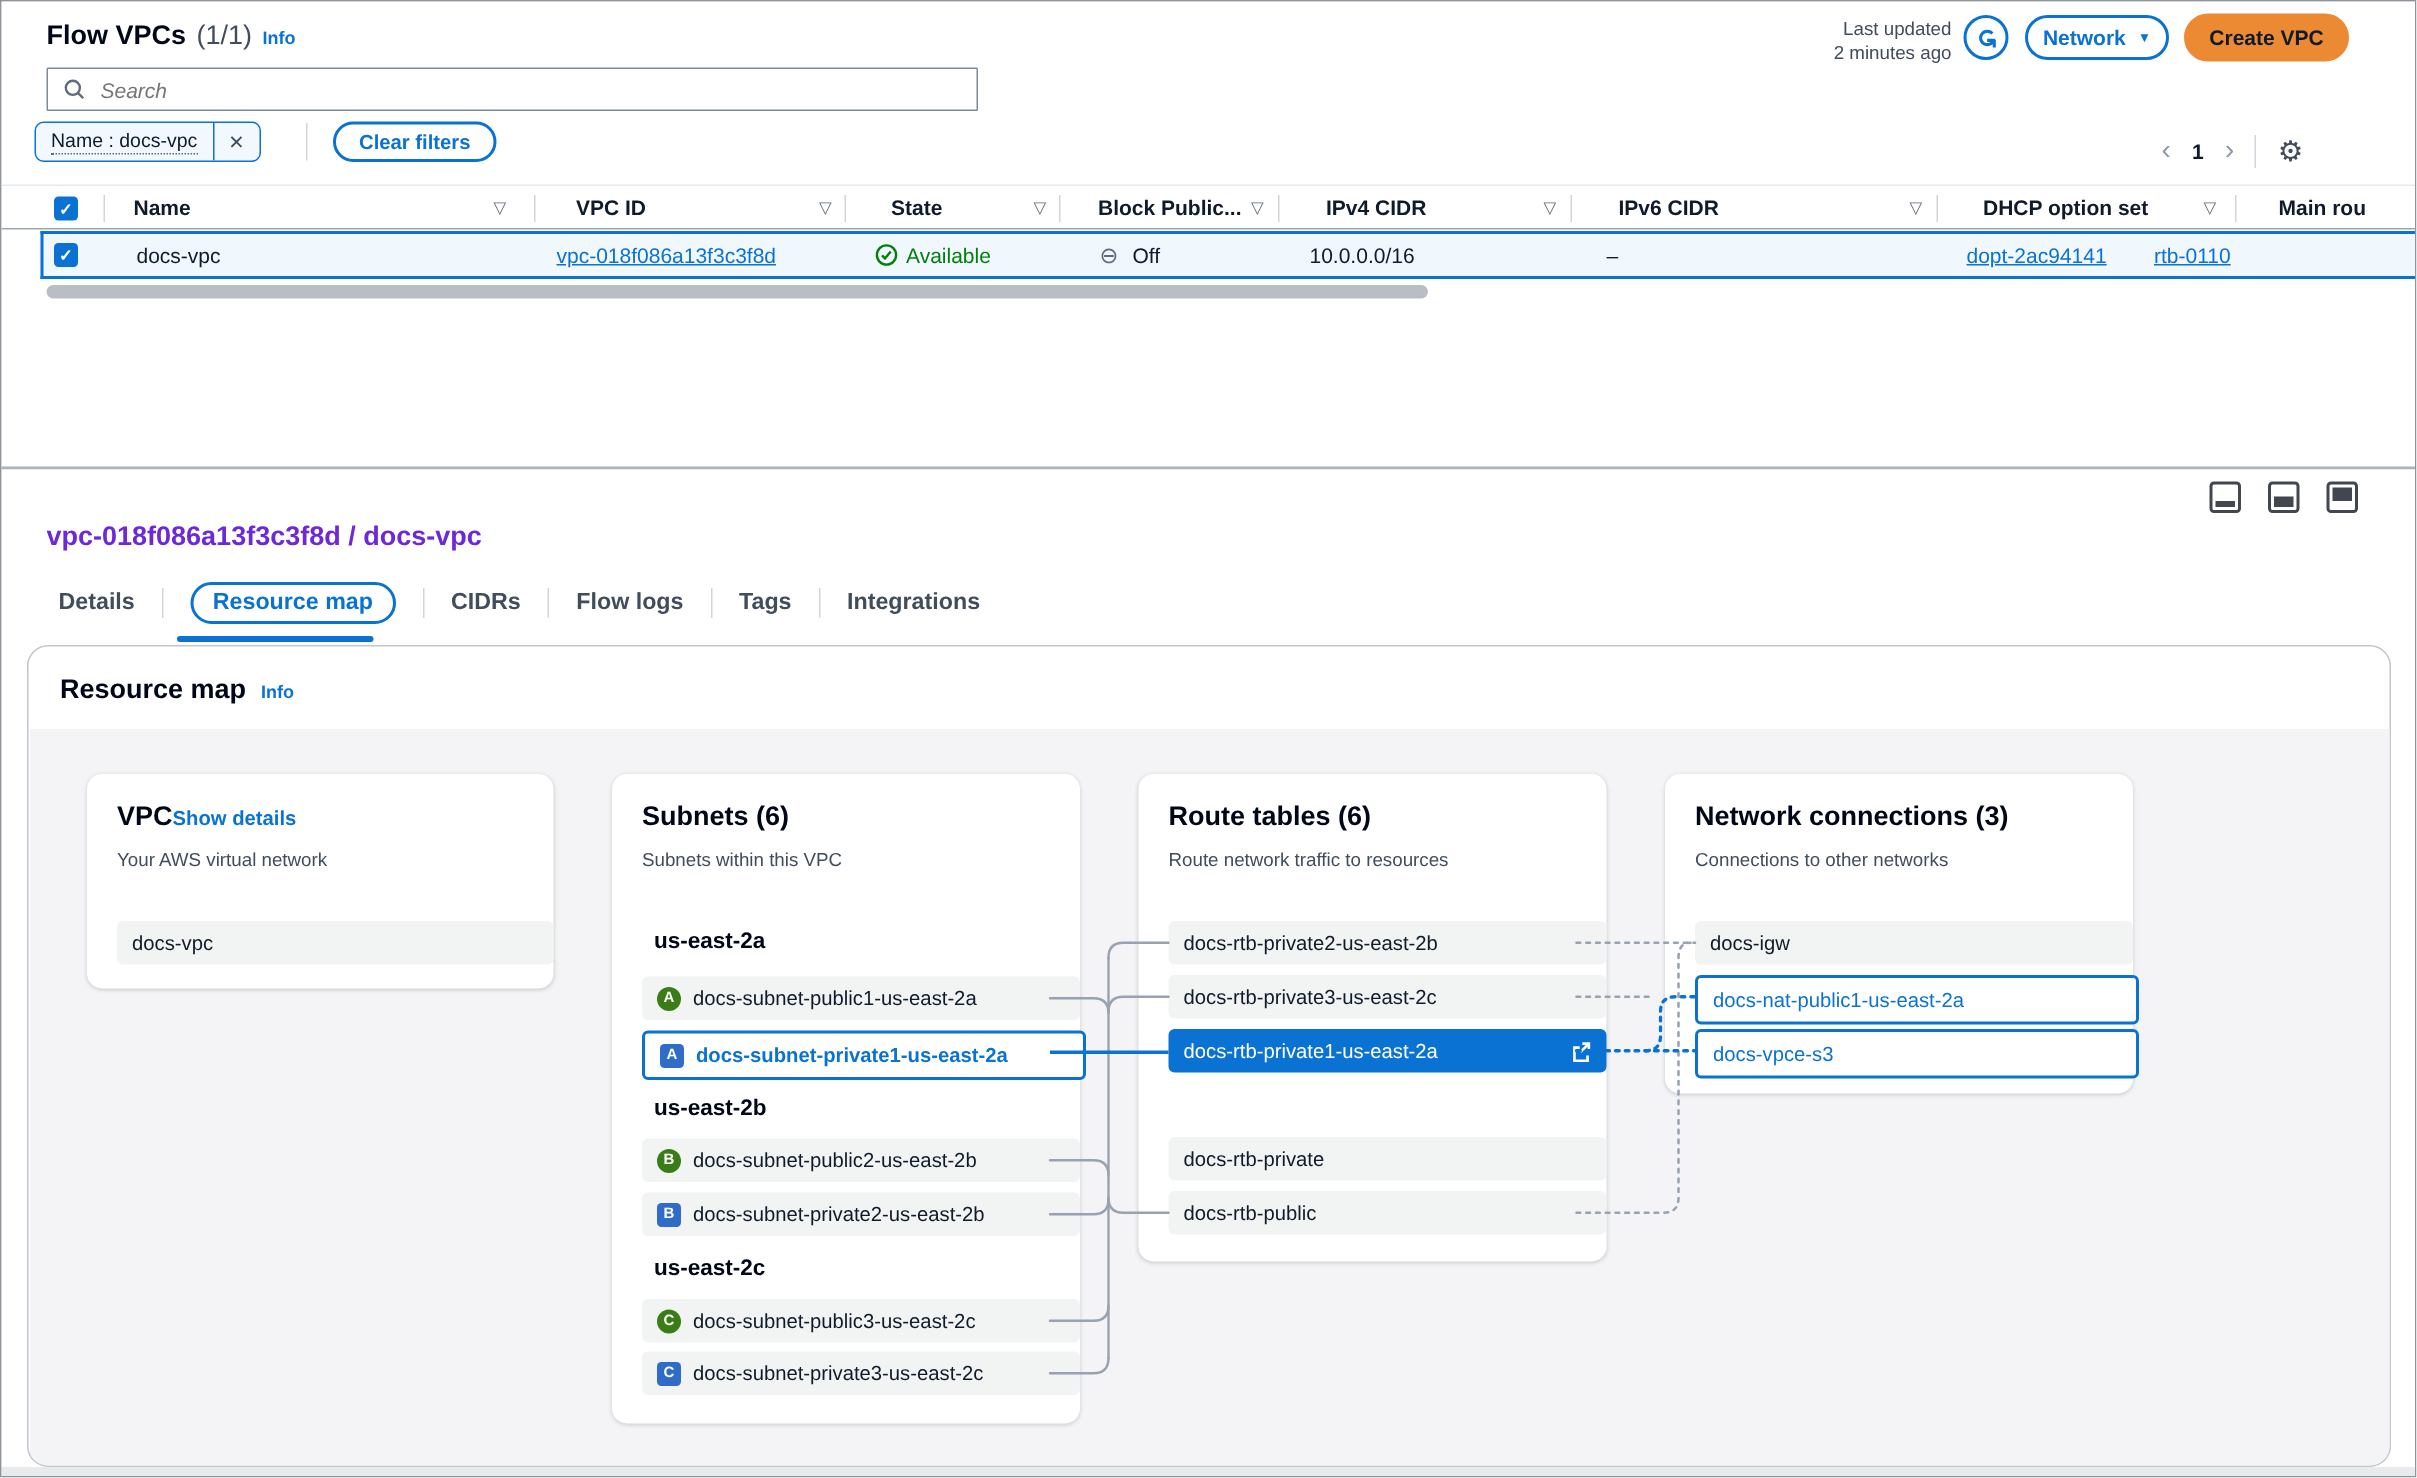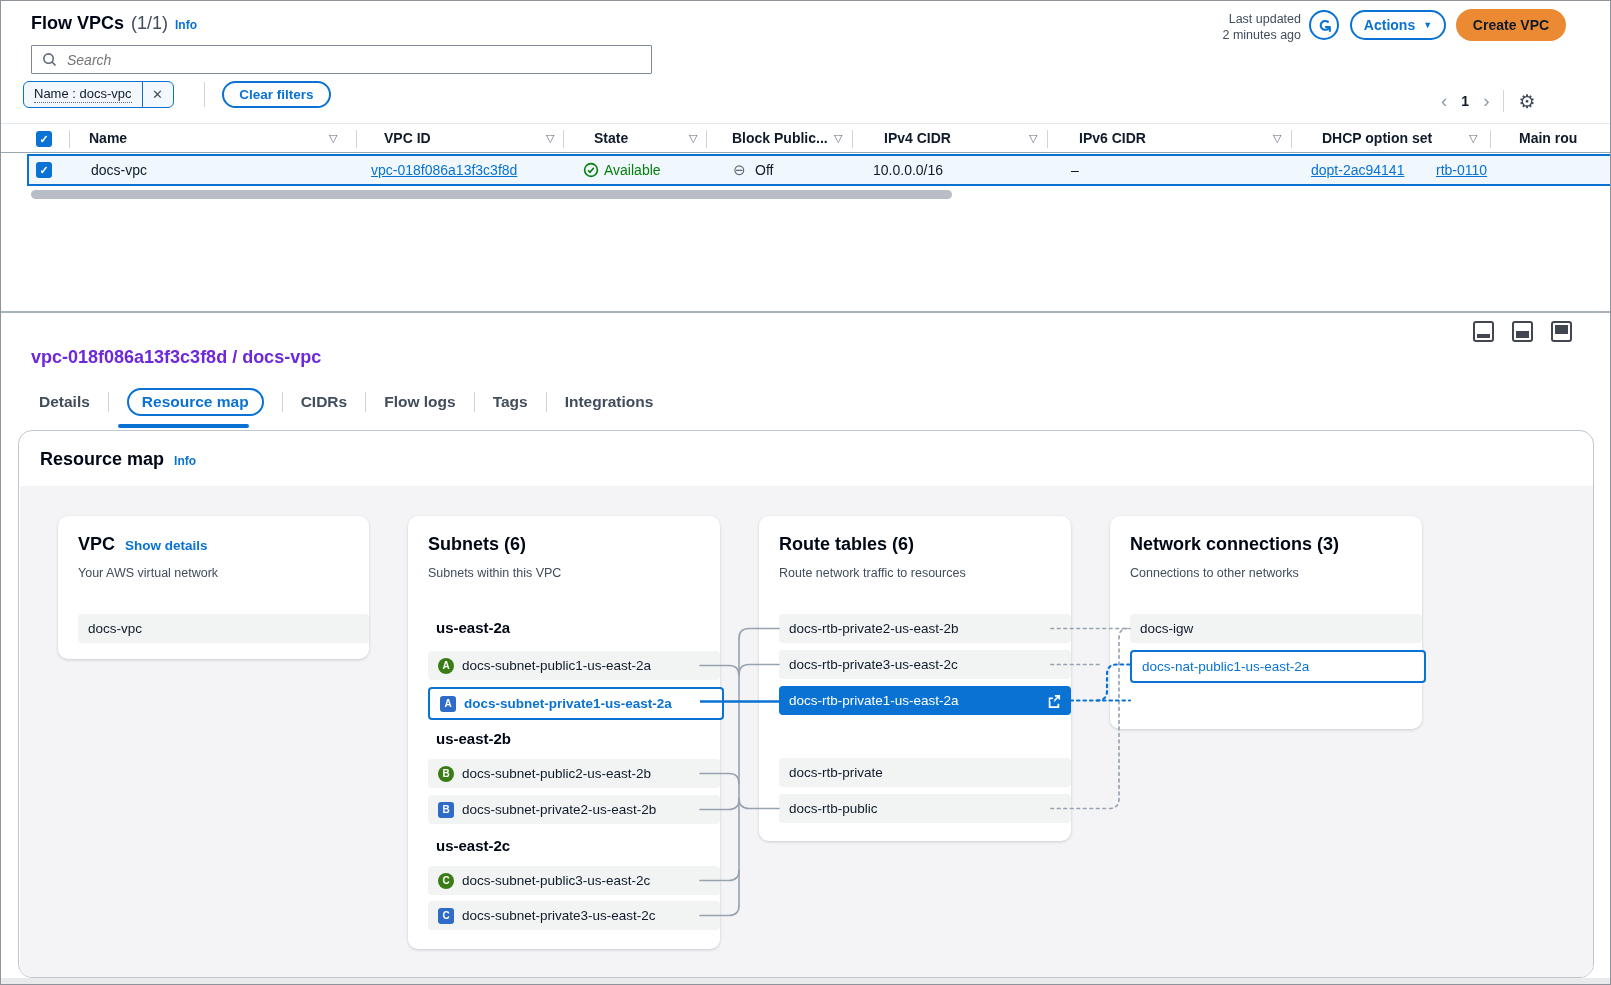--- a/index.html
+++ b/index.html
@@ -48,21 +48,21 @@
     <div class="abs" style="left:1150px;top:10px;width:150px;text-align:right;font-size:12.5px;color:#414d5c;line-height:16px;">
       <div>Last updated</div>
       <div>2 minutes ago</div>
     </div>
 
     <div class="abs pill" style="left:1308px;top:9px;width:30px;height:30px;border-radius:50%;font-size:17px;">
       <span style="transform:rotate(90deg) scaleX(-1);">↻</span>
     </div>
 
     <div class="abs pill" style="left:1349px;top:9px;width:96px;height:30px;gap:8px;">
-      <span>Actions</span>
+      <span>Network</span>
       <span style="font-size:9px;">▼</span>
     </div>
 
     <div class="abs pill" style="left:1455px;top:8px;width:110px;height:32px;background:#ec8a33;border-color:#ec8a33;color:#0f1b2a;">
       <span>Create VPC</span>
     </div>
 
     <div class="abs" style="left:30px;top:44px;width:621px;height:29px;border:1.5px solid #7d8998;border-radius:1px;background:#fff;display:flex;align-items:center;padding:0 10px;gap:8px;">
       <span style="display:flex;">
         <svg width="15" height="15" viewBox="0 0 16 16">
@@ -189,21 +189,21 @@
     <div class="abs" style="left:17px;top:117px;width:1576px;height:548px;background:#fff;border:1px solid #c0c6cd;border-radius:14px;overflow:hidden;">
       <div class="abs" style="left:21px;top:18px;display:flex;align-items:baseline;gap:10px;">
         <span style="font-size:18px;font-weight:bold;color:#000716;">Resource map</span>
         <span class="blue" style="font-size:12px;font-weight:bold;">Info</span>
       </div>
 
       <div class="abs" style="left:1px;top:55px;width:1574px;height:492px;background:#f4f4f6;"></div>
     </div>
 
     <div class="card" style="left:57px;top:203px;width:311px;height:143px;">
-      <div class="abs" style="left:20px;top:18px;display:flex;align-items:baseline;gap:10px;">
+      <div class="abs" style="left:20px;top:18px;display:flex;align-items:baseline;">
         <span class="card-title">VPC</span>
         <span class="blue bold" style="font-size:13.5px;">Show details</span>
       </div>
       <div class="abs card-sub" style="left:20px;top:50px;">Your AWS virtual network</div>
       <div class="rm-row" style="left:20px;top:98px;width:271px;">
         <span>docs-vpc</span>
       </div>
     </div>
 
     <div class="card" style="left:407px;top:203px;width:312px;height:433px;">
@@ -268,20 +268,23 @@
     </div>
 
     <div class="card" style="left:1109px;top:203px;width:312px;height:213px;">
       <div class="abs card-title" style="left:20px;top:18px;">Network connections (3)</div>
       <div class="abs card-sub" style="left:20px;top:50px;">Connections to other networks</div>
       <div class="rm-row" style="left:20px;top:98px;width:272px;">
           <span>docs-igw</span>
         </div>
       <div class="rm-row sel-outline" style="left:20px;top:134px;width:272px;font-weight:normal;">
           <span>docs-nat-public1-us-east-2a</span>
+        </div>
+      <div class="rm-row sel-outline" style="left:20px;top:170px;width:272px;font-weight:normal;">
+          <span>docs-vpce-s3</span>
         </div>
     </div>
 
     <div class="abs" style="left:0;top:665px;width:1609px;height:8px;background:#e8eaec;"></div>
   </div>
 
   <svg class="abs" width="1611" height="985" viewBox="0 0 1611 985" style="left:0;top:0;pointer-events:none;">
     <g fill="none" stroke="#98a2b0" stroke-width="1.6" stroke-linecap="round">
       <path d="M699 664.5 H728 Q738 664.5 738 674.5"></path>
       <path d="M699 772.5 H728 Q738 772.5 738 782.5"></path>

